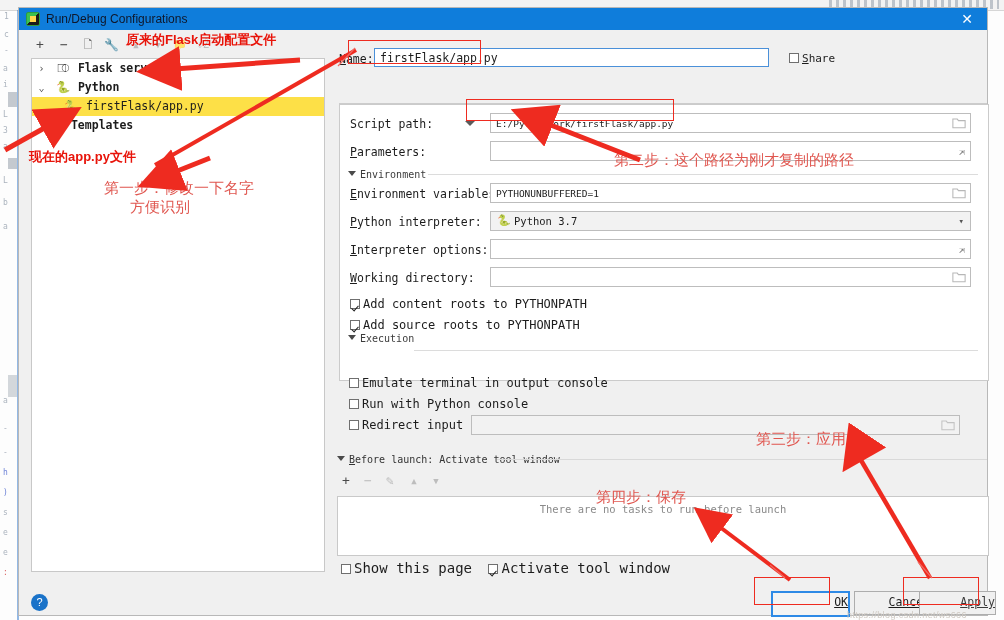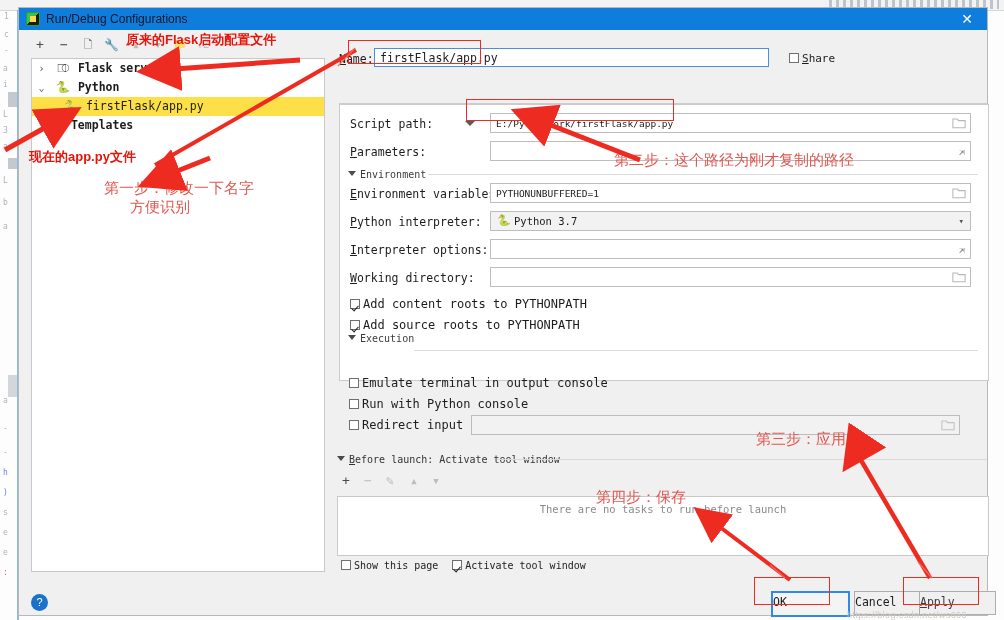--- a/index.html
+++ b/index.html
@@ -75,27 +75,27 @@
   .tri{display:inline-block;width:0;height:0;border-left:4px solid transparent;border-right:4px solid transparent;border-top:5px solid #4a4a4a;vertical-align:2px;margin-right:4px;}
 
   .chkline{position:absolute;left:10px;font-size:12px;white-space:nowrap;}
 
   #before-head{position:absolute;left:318px;top:446px;font-size:10px;color:#333;white-space:nowrap;}
   #before-rule{position:absolute;left:478px;top:451px;width:490px;height:1px;background:#d9d9d9;}
   #bl-toolbar{position:absolute;left:318px;top:462px;width:200px;height:20px;}
   #bl-box{position:absolute;left:318px;top:488px;width:650px;height:58px;background:#fff;border:1px solid #c9c9c9;}
   #bl-empty{position:absolute;left:0;right:0;top:6px;text-align:center;font-size:10.5px;color:#8a8a8a;}
 
-  #bottom-checks{position:absolute;left:322px;top:552px;font-size:10px;white-space:nowrap;}
+  #bottom-checks{position:absolute;left:322px;top:552px;font-size:14px;white-space:nowrap;}
 
   #help-button{position:absolute;left:12px;top:586px;width:17px;height:17px;border-radius:50%;background:#1a73c9;color:#fff;
      font-family:"Liberation Sans",sans-serif;font-size:11px;line-height:17px;text-align:center;cursor:pointer;}
 
   .dlgbtn{position:absolute;top:583px;height:22px;width:75px;background:#f0f0f0;border:1px solid #adadad;font-size:11.5px;
-     line-height:20px;text-align:left;cursor:pointer;font-family:"DejaVu Sans Mono",monospace;}
+     line-height:20px;text-align:right;cursor:pointer;font-family:"DejaVu Sans Mono",monospace;text-decoration:underline;}
   #btn-ok{left:752px;border:2px solid #2e8ae6;background:#f4f4f4;line-height:18px;}
   #btn-cancel{left:835px;}
   #btn-apply{left:900px;color:#3a3a3a;}
 
   #watermark{position:absolute;left:828px;top:602px;font-family:"Liberation Sans",sans-serif;font-size:9px;color:#cfc9c2;letter-spacing:.4px;}
 
   
   #anno{position:absolute;inset:0;pointer-events:none;}
   .anno-txt{position:absolute;color:#e8332a;white-space:nowrap;}
   .anno-bold{font-family:"Liberation Sans",sans-serif;font-weight:bold;font-size:13px;color:#e8140a;}

